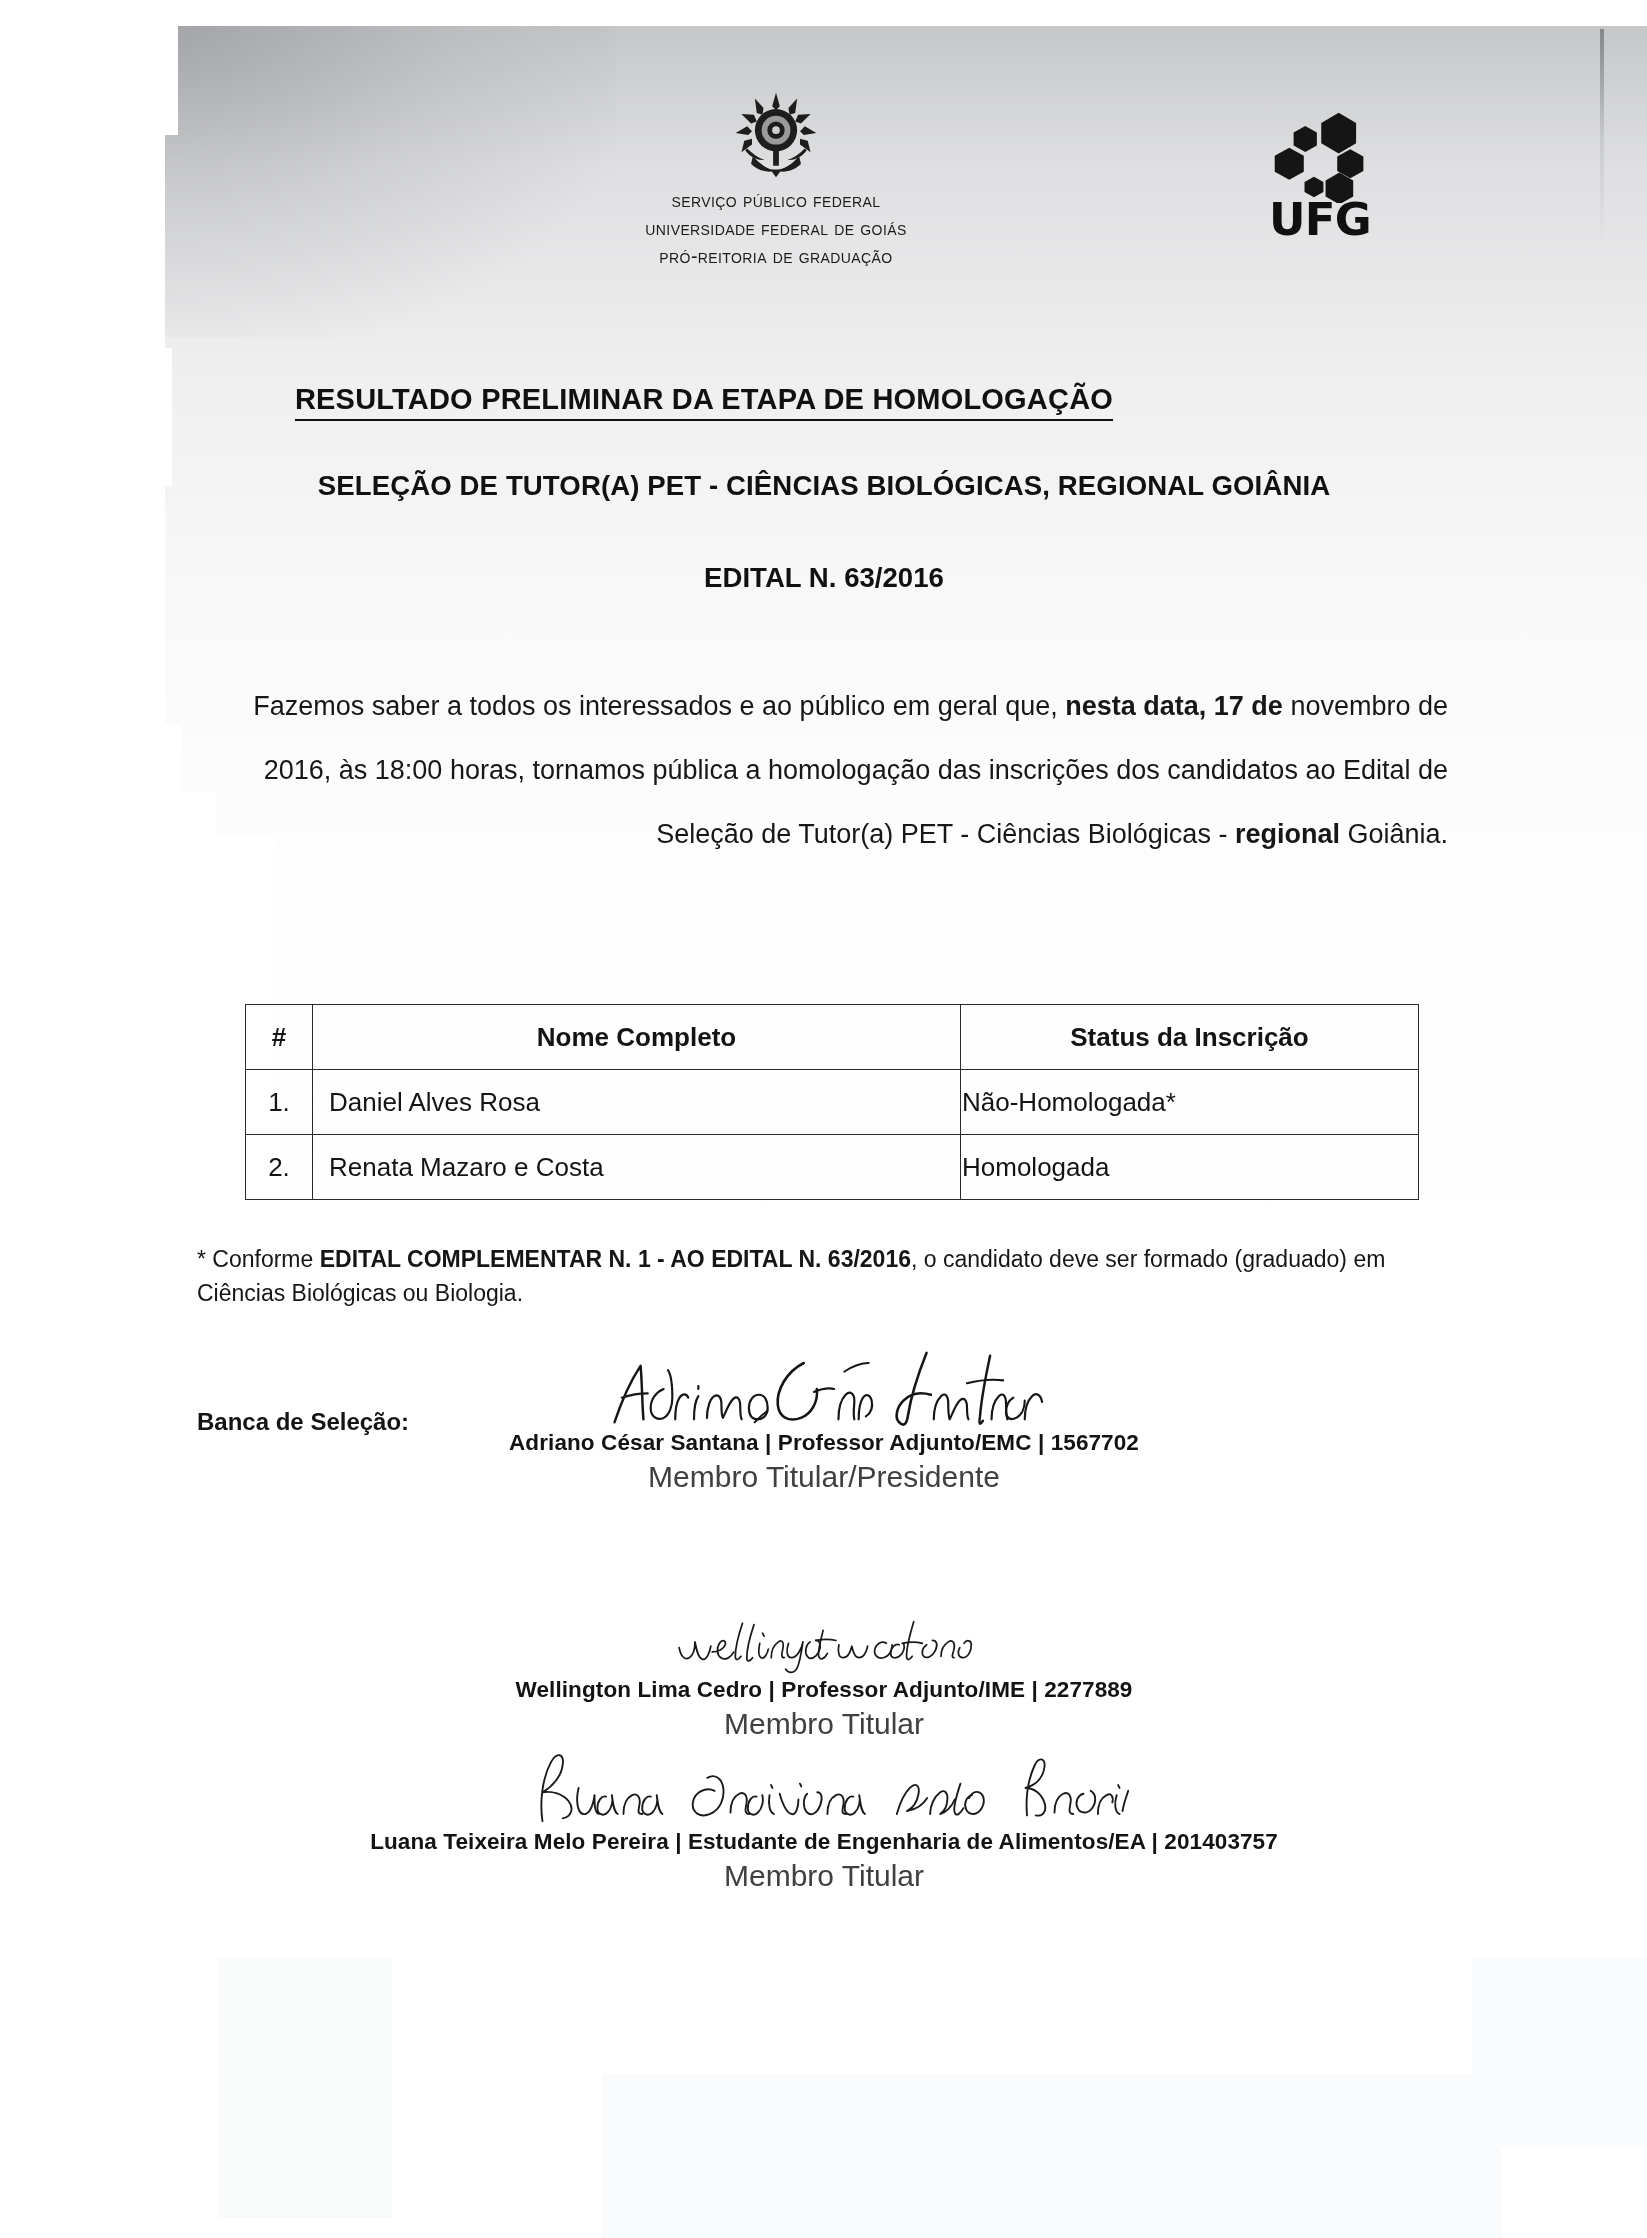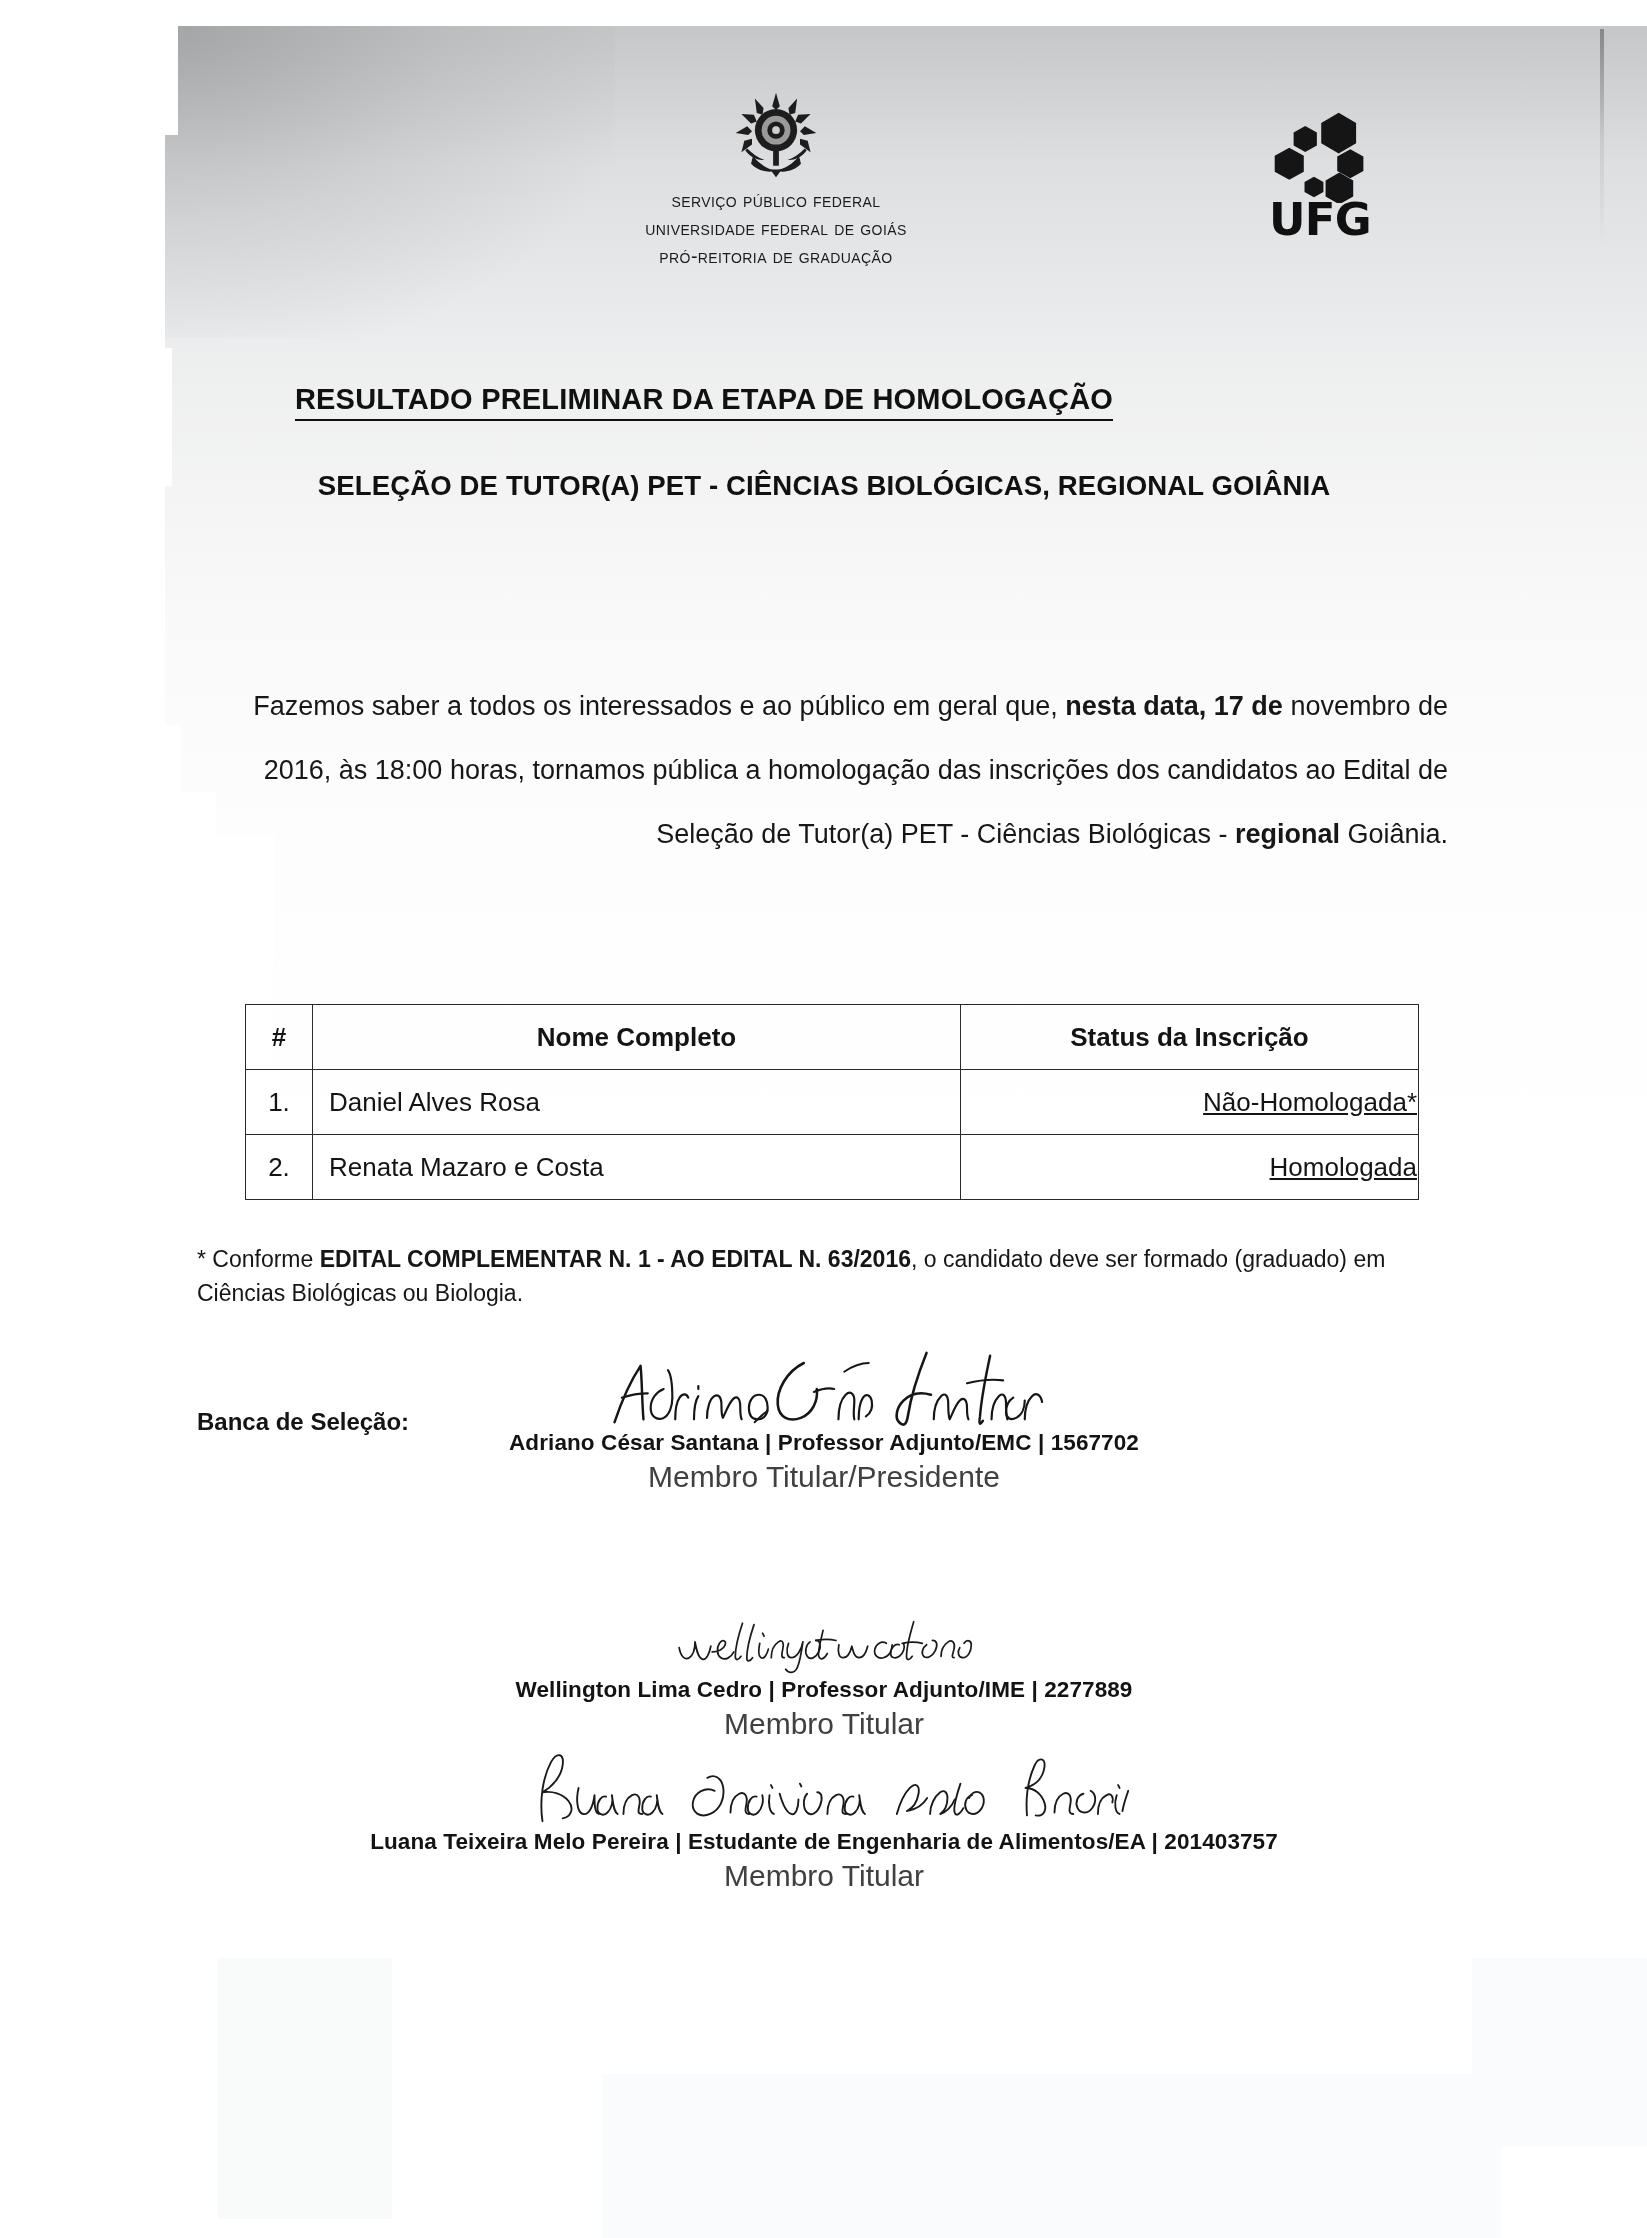--- a/index.html
+++ b/index.html
@@ -199,21 +199,21 @@
   }
   table.reg td {
     font-size: 26px;
     font-weight: 400;
   }
   col.c-num   { width: 67px; }
   col.c-name  { width: 648px; }
   col.c-stat  { width: 458px; }
   td.num   { text-align: center; }
   td.name  { text-align: left; padding-left: 16px; }
-  td.stat  { text-align: right; text-decoration: underline; }
+  td.stat  { text-align: left; }
 
   
   #footnote {
     position: absolute;
     left: 197px;
     top: 1242px;
     width: 1276px;
     font-size: 23px;
     line-height: 34px;
     color: #161616;
@@ -330,20 +330,21 @@
           <polygon points="66,96 79,103 79,117 66,124 53,117 53,103"></polygon>
 
           <polygon points="101,90 120,101 120,123 101,134 82,123 82,101"></polygon>
         </g>
       </svg>
       <div id="ufg-word">UFG</div>
     </div>
 
     <div id="title-1"><span class="u">RESULTADO PRELIMINAR DA ETAPA DE HOMOLOGAÇÃO</span></div>
     <div id="title-2">SELEÇÃO DE TUTOR(A) PET - CIÊNCIAS BIOLÓGICAS, REGIONAL GOIÂNIA</div>
+    <div id="title-3">EDITAL N. 63/2016</div>
 
     <div id="body-par"><span>Fazemos saber a todos os interessados e ao público em geral que, </span><b>nesta data, 17 de</b><span> novembro de 2016, às 18:00 horas, tornamos pública a homologação das inscrições dos candidatos ao Edital de Seleção de Tutor(a) PET - Ciências Biológicas - </span><b>regional</b><span> Goiânia.</span></div>
 
     <div id="table-wrap">
       <table class="reg">
         <colgroup>
             <col class="c-num">
             <col class="c-name">
             <col class="c-stat">
           </colgroup>

